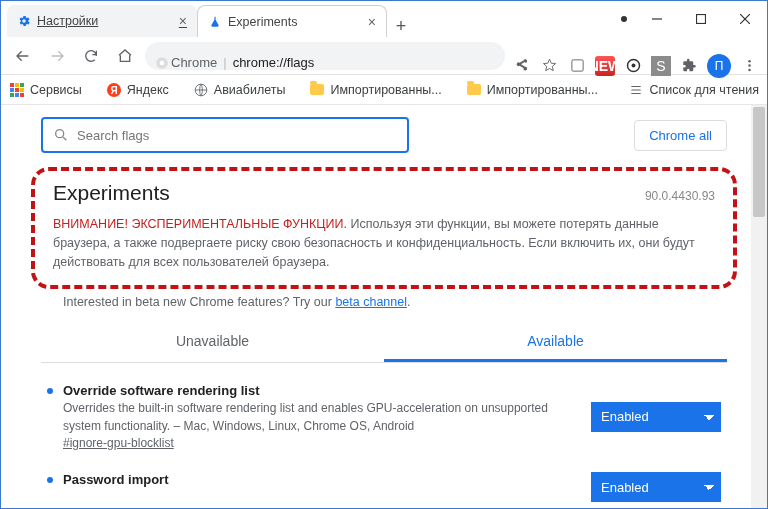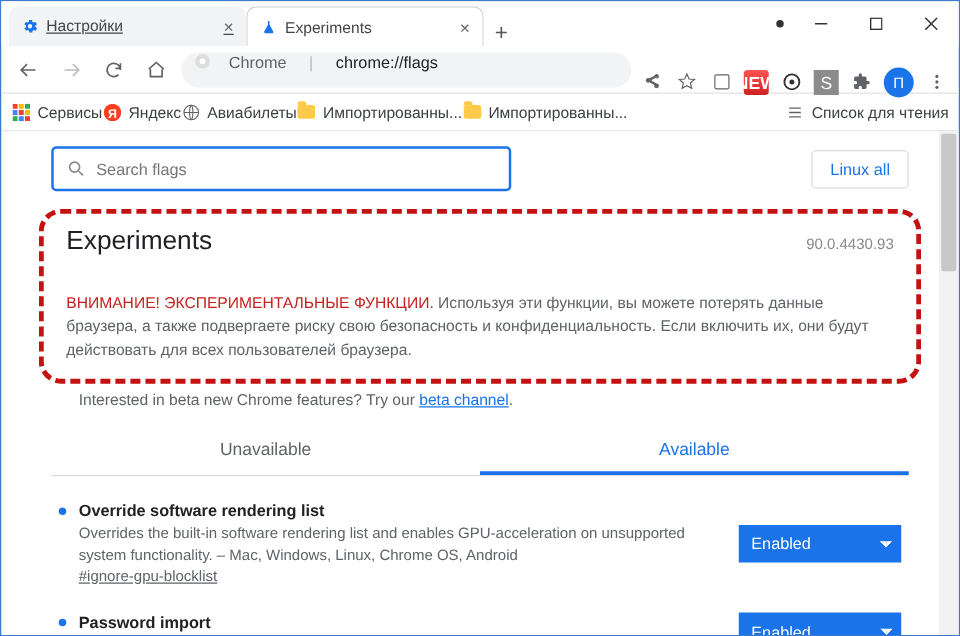--- a/index.html
+++ b/index.html
@@ -13,51 +13,51 @@
   .tab.inactive { background: #f1f3f4; text-decoration: underline; }
   .tab .favicon { width: 14px; height: 14px; display: inline-flex; align-items: center; justify-content: center; }
   .tab .close { margin-left: auto; color: #666; font-size: 14px; line-height: 1; }
   .newtab { width: 28px; display: flex; align-items: center; justify-content: center; color: #555; font-size: 18px; }
   .wincontrols { display: flex; align-items: center; margin-left: auto; }
   .wincontrols .wbtn { width: 44px; height: 30px; display: flex; align-items: center; justify-content: center; color: #333; }
   .wincontrols .dot { width: 6px; height: 6px; border-radius: 50%; background: #333; margin-right: 8px; align-self: center; }
   
   .toolbar { height: 38px; display: flex; align-items: center; padding: 0 8px; gap: 6px; border-bottom: 1px solid #e2e2e2; }
   .ibtn { width: 28px; height: 28px; display: flex; align-items: center; justify-content: center; color: #5f6368; border-radius: 50%; }
-  .omnibox { flex: 1; height: 28px; background: #f1f3f4; border-radius: 14px; display: flex; align-items: flex-start; padding: 0 10px; gap: 14px; color: #5f6368; font-size: 13px; }
+  .omnibox { flex: 1; height: 28px; background: #f1f3f4; border-radius: 14px; display: flex; align-items: flex-end; padding: 0 10px; gap: 2px; color: #5f6368; font-size: 13px; }
   .omnibox .secure { font-size: 14px; }
   .omnibox .urlhost { color: #5f6368; }
   .omnibox .urlpath { color: #202124; }
   .omnibox .sep { color: #bbb; margin: 0 4px; }
   .tbicons { display: flex; align-items: center; gap: 8px; margin-top: 20px; }
   .tbicons .ticon { width: 20px; height: 20px; display: flex; align-items: center; justify-content: center; font-size: 14px; }
   .pill { width: 22px; height: 16px; border-radius: 3px; background: linear-gradient(#f55,#c22); color:#fff; font-size:8px; font-weight:bold; display:flex; align-items:center; justify-content:center;}
   .square { width:16px; height:16px; background:#8b8b8b; color:#fff; font-size:10px; display:flex;align-items:center;justify-content:center;}
   .avatar { width: 24px; height: 24px; border-radius: 50%; background: #1a73e8; color: #fff; font-size: 12px; display: flex; align-items: center; justify-content: center; }
   
-  .bookbar { height: 30px; display: flex; align-items: center; padding: 0 8px; gap: 0; border-bottom: 1px solid #e6e6e6; font-size: 12.5px; color: #3c4043; }
+  .bookbar { height: 30px; display: flex; align-items: center; padding: 0 8px; gap: 24px; border-bottom: 1px solid #e6e6e6; font-size: 12.5px; color: #3c4043; }
   .bm { display: flex; align-items: center; gap: 5px; }
   .bm .bico { width:16px; height:16px; display:flex; align-items:center; justify-content:center; }
   .folder { width:14px; height:11px; background:#ffc94a; border-radius:2px; position:relative;}
   .folder::before{content:"";position:absolute;top:-3px;left:0;width:7px;height:3px;background:#ffc94a;border-radius:2px 2px 0 0;}
   .readlist { margin-left: auto; display:flex; align-items:center; gap:6px; }
   
   .content { flex:1; position:relative; overflow:hidden; }
   .scroll { position:absolute; right:0; top:0; bottom:0; width:16px; background:#f1f1f1;}
   .thumb { position:absolute; right:2px; top:2px; width:12px; height:110px; background:#c7c7c7; border-radius:2px;}
   .page { padding: 8px 40px 0 40px; }
   .searchrow { display:flex; align-items:center; margin: 4px 0 14px 0;}
   .searchbox { flex:0 0 368px; height:36px; border:2px solid #1a73e8; border-radius:4px; display:flex; align-items:center; padding:0 10px; gap:8px; color:#777;}
   .searchbox input { border:none; outline:none; flex:1; font-size:13px; color:#555; background:transparent;}
   .resetbtn { margin-left:auto; border:1px solid #dadce0; background:#fff; color:#1a73e8; font-size:13px; padding:7px 14px; border-radius:4px; font-weight:500;}
   .highlight { border:4px dashed #c41212; border-radius:18px; padding:10px 18px 14px 18px; margin:0 -10px 6px -10px;}
   .hd { display:flex; align-items:baseline;}
   .hd h1 { font-size:21px; font-weight:400; color:#202124;}
   .ver { margin-left:auto; font-size:12px; color:#888;}
-  .warn { margin-top:28px; font-size:12.5px; color:#5f6368; line-height:1.5;}
+  .warn { margin-top:10px; font-size:12.5px; color:#5f6368; line-height:1.5;}
   .warn .wlead { color:#c5221f; font-weight:500;}
   .beta { font-size:12.5px; color:#5f6368; margin:2px 0 14px 22px;}
   .beta a { color:#1a73e8; text-decoration:underline;}
   .tabsrow { display:flex; border-bottom:1px solid #dadce0; margin-bottom:20px;}
   .ptab { flex:1; text-align:center; padding:10px 0; font-size:14px; color:#5f6368;}
   .ptab.active { color:#1a73e8; border-bottom:3px solid #1a73e8; font-weight:500;}
   .flag { display:flex; gap:20px; margin-bottom:22px; padding-left:22px; padding-right:6px;}
   .flag .txt { flex:1;}
   .flag .bullet { position:absolute; margin-left:-16px; margin-top:5px; width:6px;height:6px;border-radius:50%;background:#1a73e8;}
   .flag h3 { font-size:13px; font-weight:600; color:#202124; margin-bottom:2px;}
@@ -251,21 +251,21 @@
       <div class="searchrow">
         <div class="searchbox">
           <span>
               <svg width="16" height="16" viewBox="0 0 24 24">
                 <circle cx="10" cy="10" r="6" fill="none" stroke="#888" stroke-width="2"></circle>
                 <line x1="15" y1="15" x2="20" y2="20" stroke="#888" stroke-width="2"></line>
               </svg>
             </span>
           <input placeholder="Search flags" style="">
         </div>
-        <button class="resetbtn">Linux all</button>
+        <button class="resetbtn">Chrome all</button>
       </div>
 
       <div class="highlight">
         <div class="hd">
           <h1>Experiments</h1>
           <span class="ver">90.0.4430.93</span>
         </div>
         <p class="warn">
           <span class="wlead">ВНИМАНИЕ! ЭКСПЕРИМЕНТАЛЬНЫЕ ФУНКЦИИ.</span><span> Используя эти функции, вы можете потерять данные браузера, а также подвергаете риску свою безопасность и конфиденциальность. Если включить их, они будут действовать для всех пользователей браузера.</span>
         </p>

